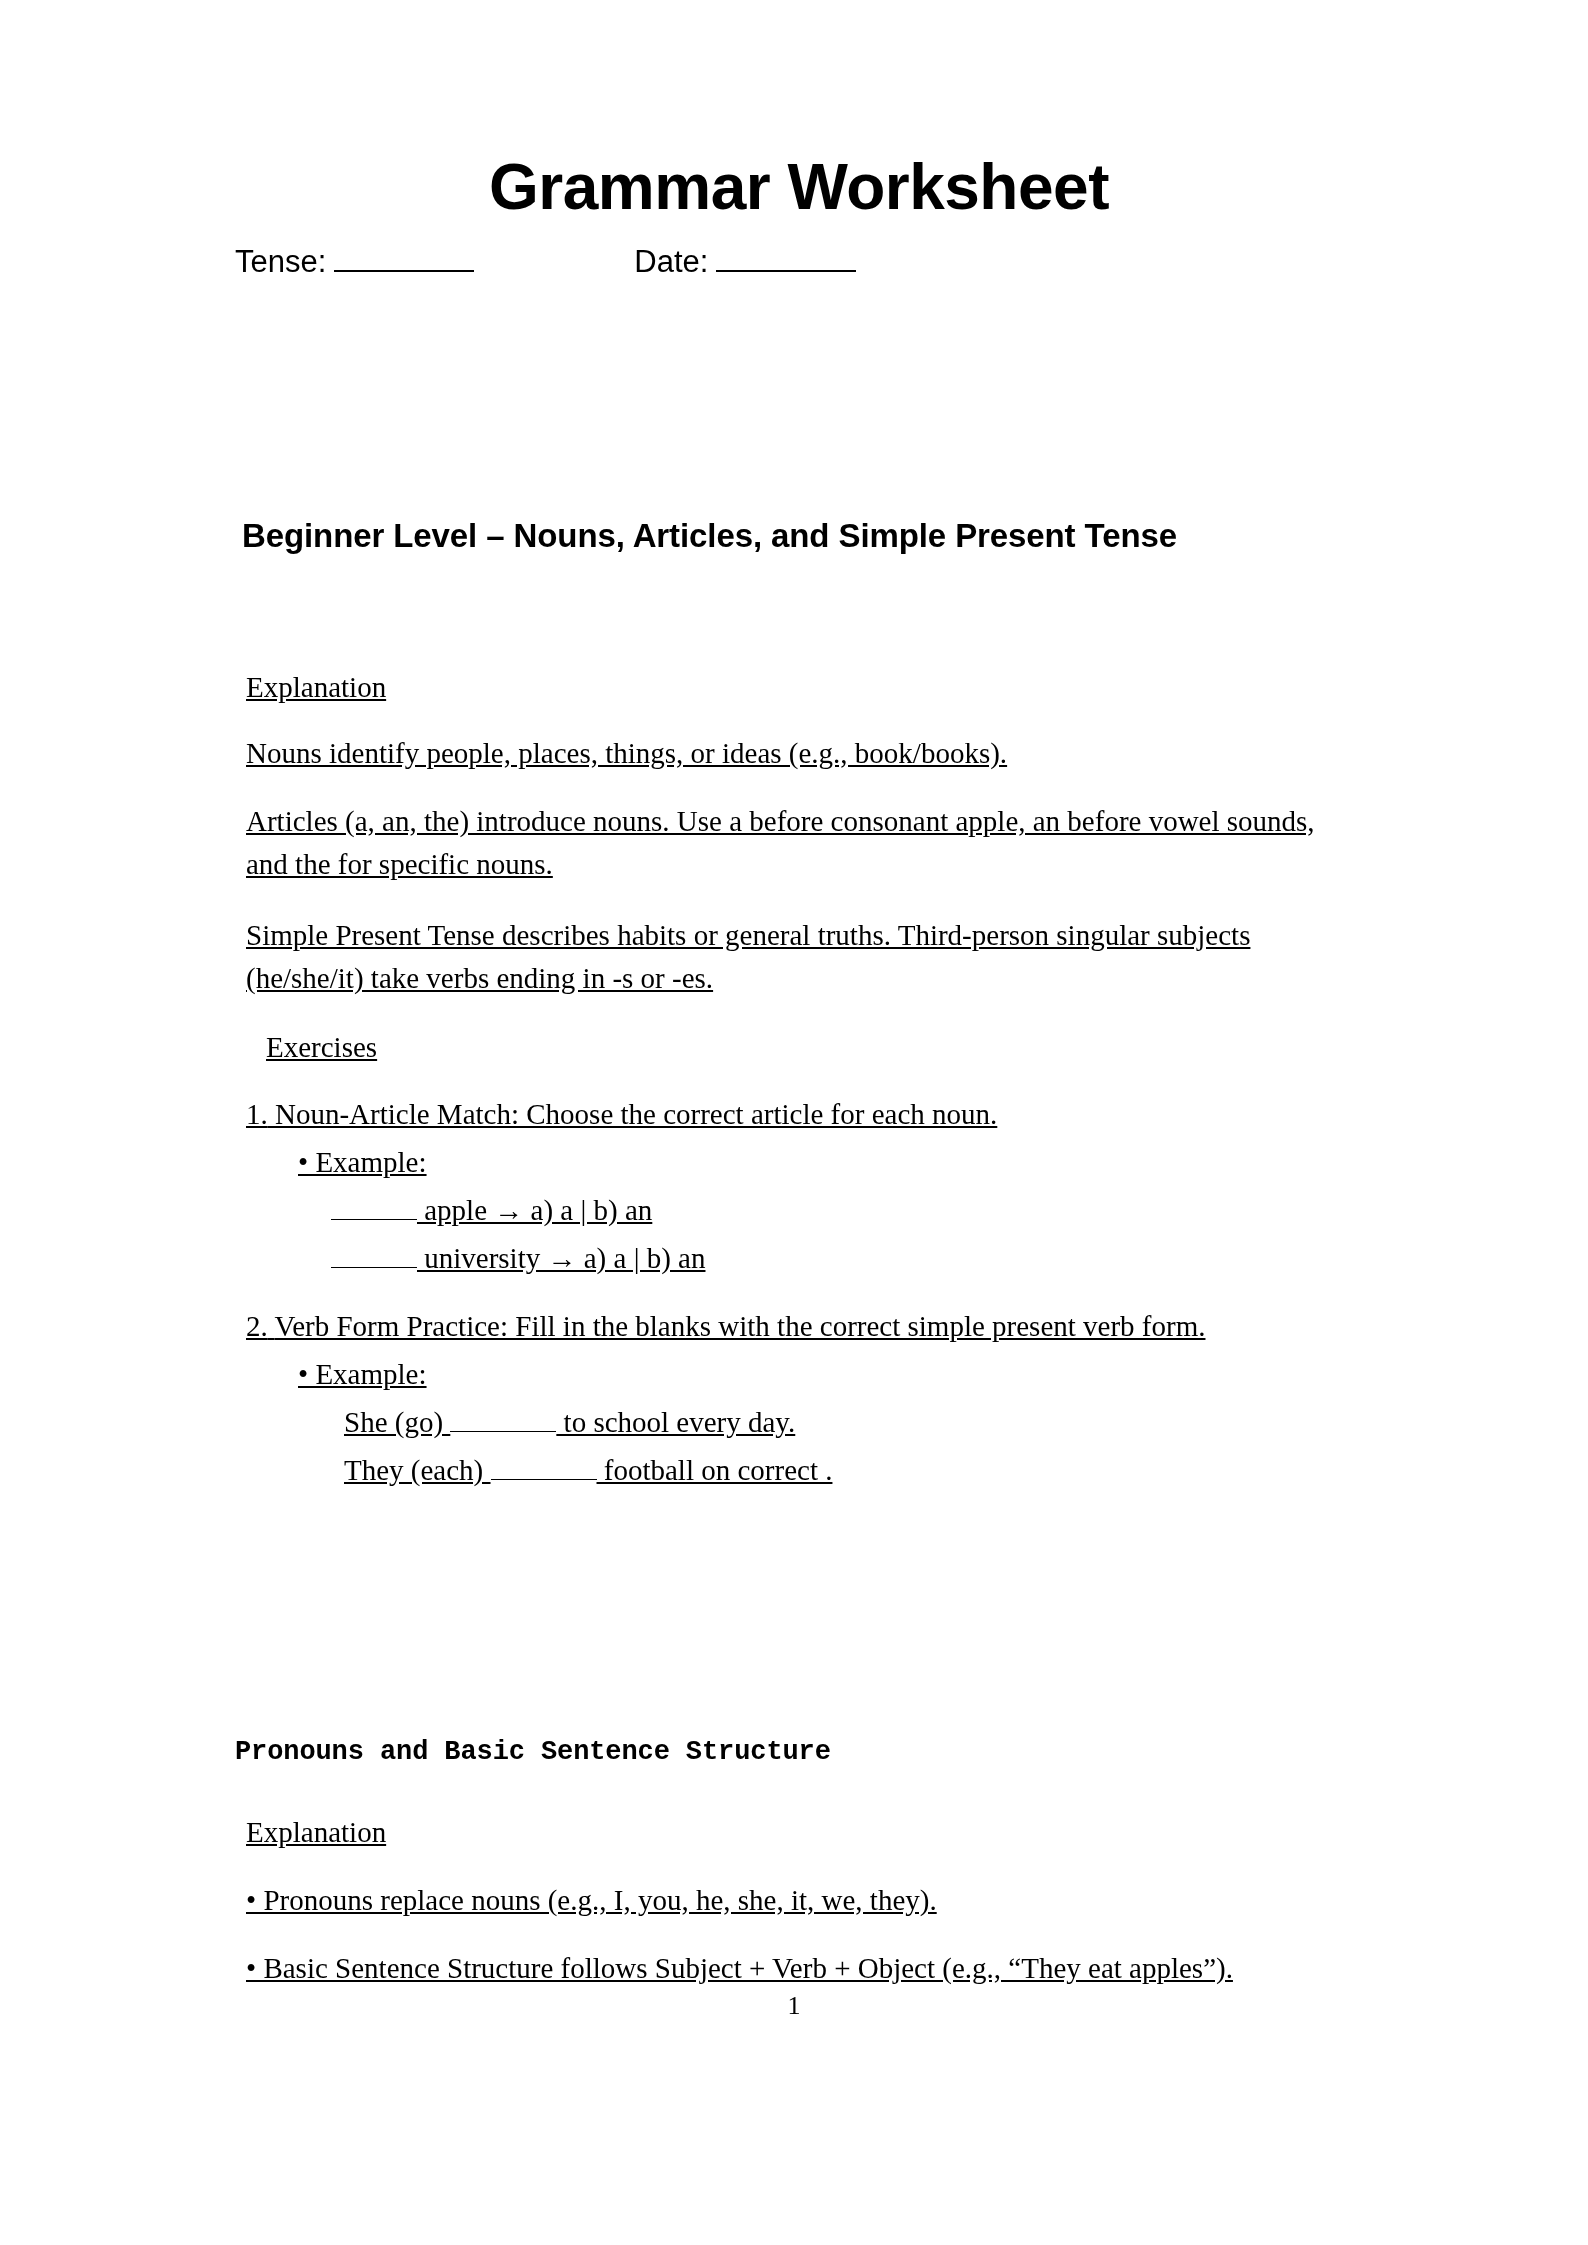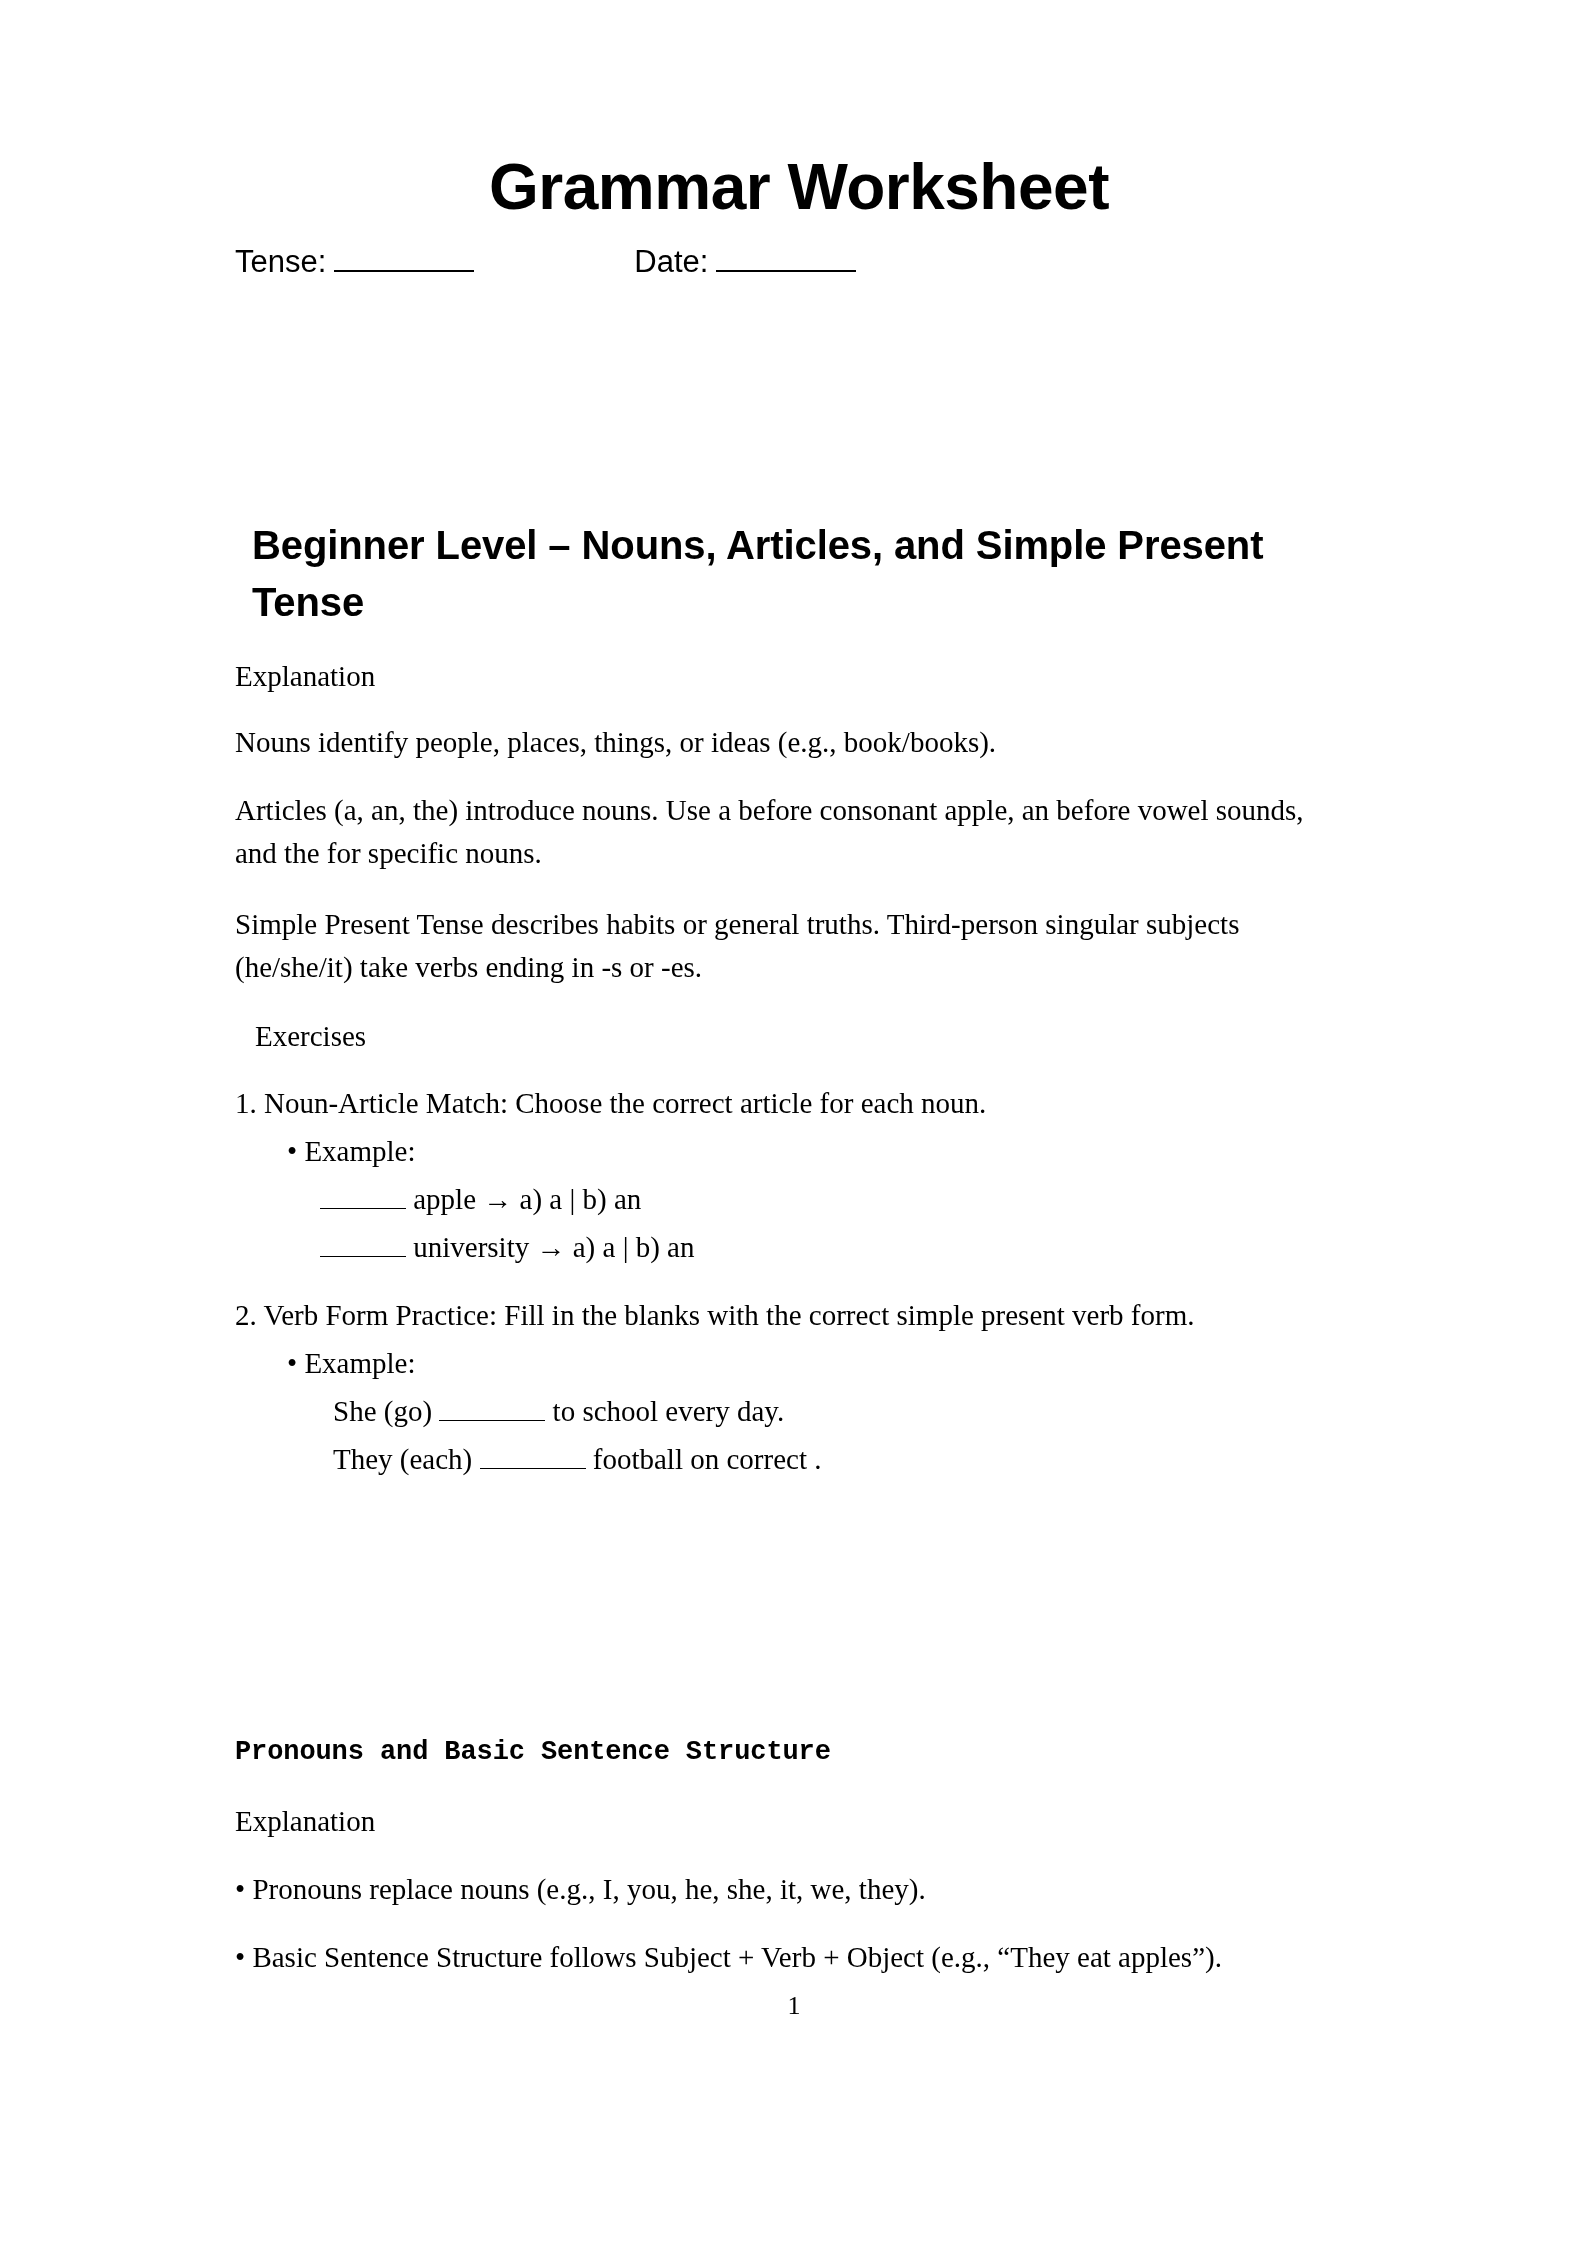--- a/index.html
+++ b/index.html
@@ -76,23 +76,23 @@
   .date-group { margin-left: 160px; text-align: center; }
 
   
   .section-heading {
     position: absolute;
     left: 0px;
     top: 500px;
     width: 1110px;
     font-family: "Liberation Sans", "DejaVu Sans", sans-serif;
     font-weight: bold;
-    font-size: 40px;
+    font-size: 33px;
     line-height: 57px;
-    margin: 17px;
+    margin: 7px;
     letter-spacing: -0.1px;
   }
 
   
   .sub-heading {
     position: absolute;
     left: 0px;
     top: 1735px;
     width: 1110px;
     font-family: Liberation Mono, monospace;
@@ -104,21 +104,22 @@
   }
 
   
   .para {
     position: absolute;
     left: 0px;
     width: 1110px;
     font-family: "Liberation Serif", "DejaVu Serif", serif;
     font-size: 29px;
     line-height: 43px;
-    margin: 0;
+    margin: 11px;
+    text-decoration: underline;
   }
   .para.indent-sm { left: 20px; width: 1090px; }
   .para.bullet-lvl1 { left: 52px; width: 1058px; }
   .para.blank-lvl { left: 85px; width: 1025px; }
   .para.sent-lvl { left: 98px; width: 1012px; }
 
   .inline-blank {
     display: inline-block;
     vertical-align: baseline;
     border-bottom: 1.6px solid #000;

